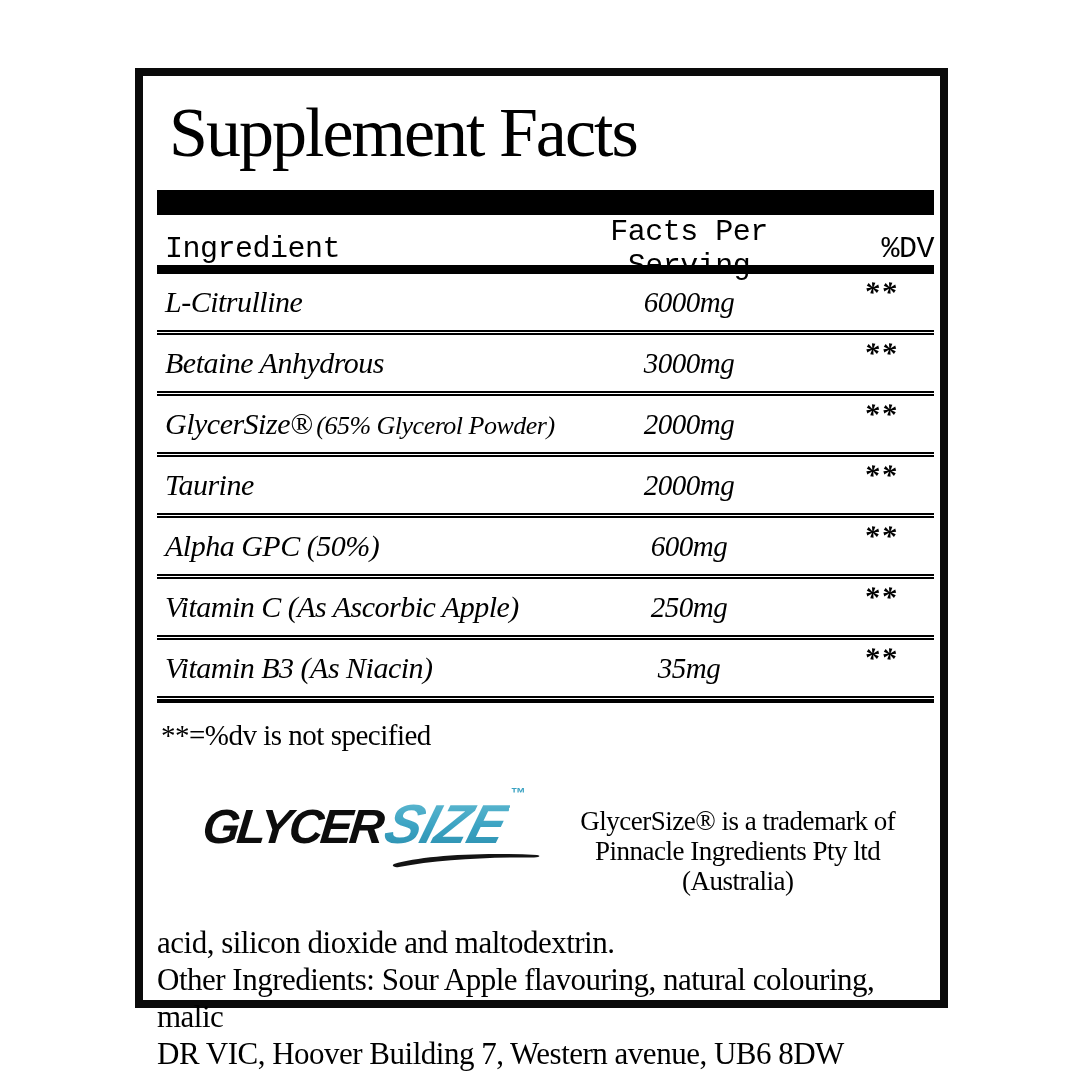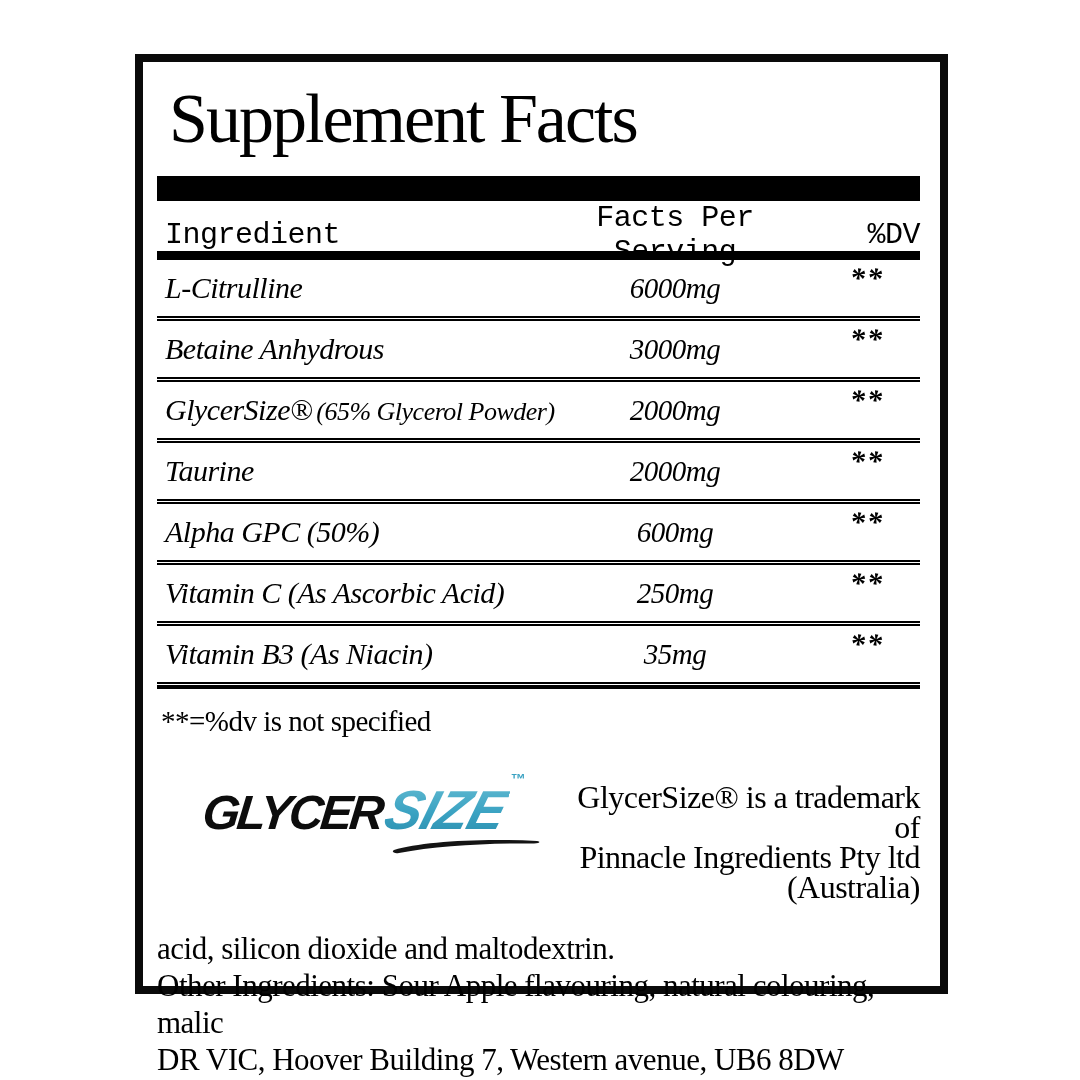--- a/index.html
+++ b/index.html
@@ -1,22 +1,22 @@
 <!DOCTYPE html>
 <html><head>
 <meta charset="utf-8">
 <style>
   * { margin:0; padding:0; box-sizing:border-box; }
   html,body { width:1080px; height:1080px; background:#ffffff; overflow:hidden;
               font-family:"Liberation Serif","DejaVu Serif",serif; color:#000; }
 
   .label-box {
-    position:absolute; left:135px; top:54px; width:813px; height:940px;
+    position:absolute; left:135px; top:68px; width:813px; height:940px;
     border:8px solid #0a0a0a; background:#fff;
-    padding:12px 20px 10px 14px;
+    padding:12px 6px 10px 14px;
   }
 
   .title {
     font-size:70px; line-height:78px; letter-spacing:-2px;
     margin:6px 0 0 12px; white-space:nowrap;
   }
   .serving {
     font-size:30px; letter-spacing:-1px; margin:8px 0 0 12px; white-space:nowrap;
   }
 
@@ -61,22 +61,22 @@
     background:linear-gradient(180deg,#66bdd3 0%,#3aa2c2 55%,#2a8cab 100%);
     -webkit-background-clip:text; background-clip:text; -webkit-text-fill-color:transparent;
   }
   .logo .tm {
     position:absolute; top:-8px; right:-20px; font-size:15px; font-weight:bold;
     font-family:"Liberation Sans","DejaVu Sans",sans-serif; color:#3aa2c2;
     -webkit-text-fill-color:#3aa2c2;
   }
   .swoosh { position:absolute; left:4px; bottom:-12px; width:152px; height:17px; }
 
-  .tm-block { width:380px; margin-left:42px; margin-top:4px; text-align:right;
-              font-size:32px; line-height:30px; letter-spacing:-0.5px; }
+  .tm-block { width:380px; margin-left:42px; margin-top:14px; text-align:center;
+              font-size:27px; line-height:30px; letter-spacing:-0.5px; }
 
   .footer { margin-top:28px; font-size:31px; line-height:37px; letter-spacing:-0.5px; }
 </style>
 </head>
 <body>
 
 <div class="label-box">
 
   <div class="title">Supplement Facts</div>
 
@@ -120,21 +120,21 @@
   <div class="sep"></div>
 
   <div class="grid-row row">
     <div class="c-ing">Alpha GPC (50%)</div>
     <div class="c-amt">600mg</div>
     <div class="c-dv">**</div>
   </div>
   <div class="sep"></div>
 
   <div class="grid-row row">
-    <div class="c-ing">Vitamin C (As Ascorbic Acid)</div>
+    <div class="c-ing">Vitamin C (As Ascorbic Apple)</div>
     <div class="c-amt">250mg</div>
     <div class="c-dv">**</div>
   </div>
   <div class="sep"></div>
 
   <div class="grid-row row">
     <div class="c-ing">Vitamin B3 (As Niacin)</div>
     <div class="c-amt">35mg</div>
     <div class="c-dv">**</div>
   </div>

